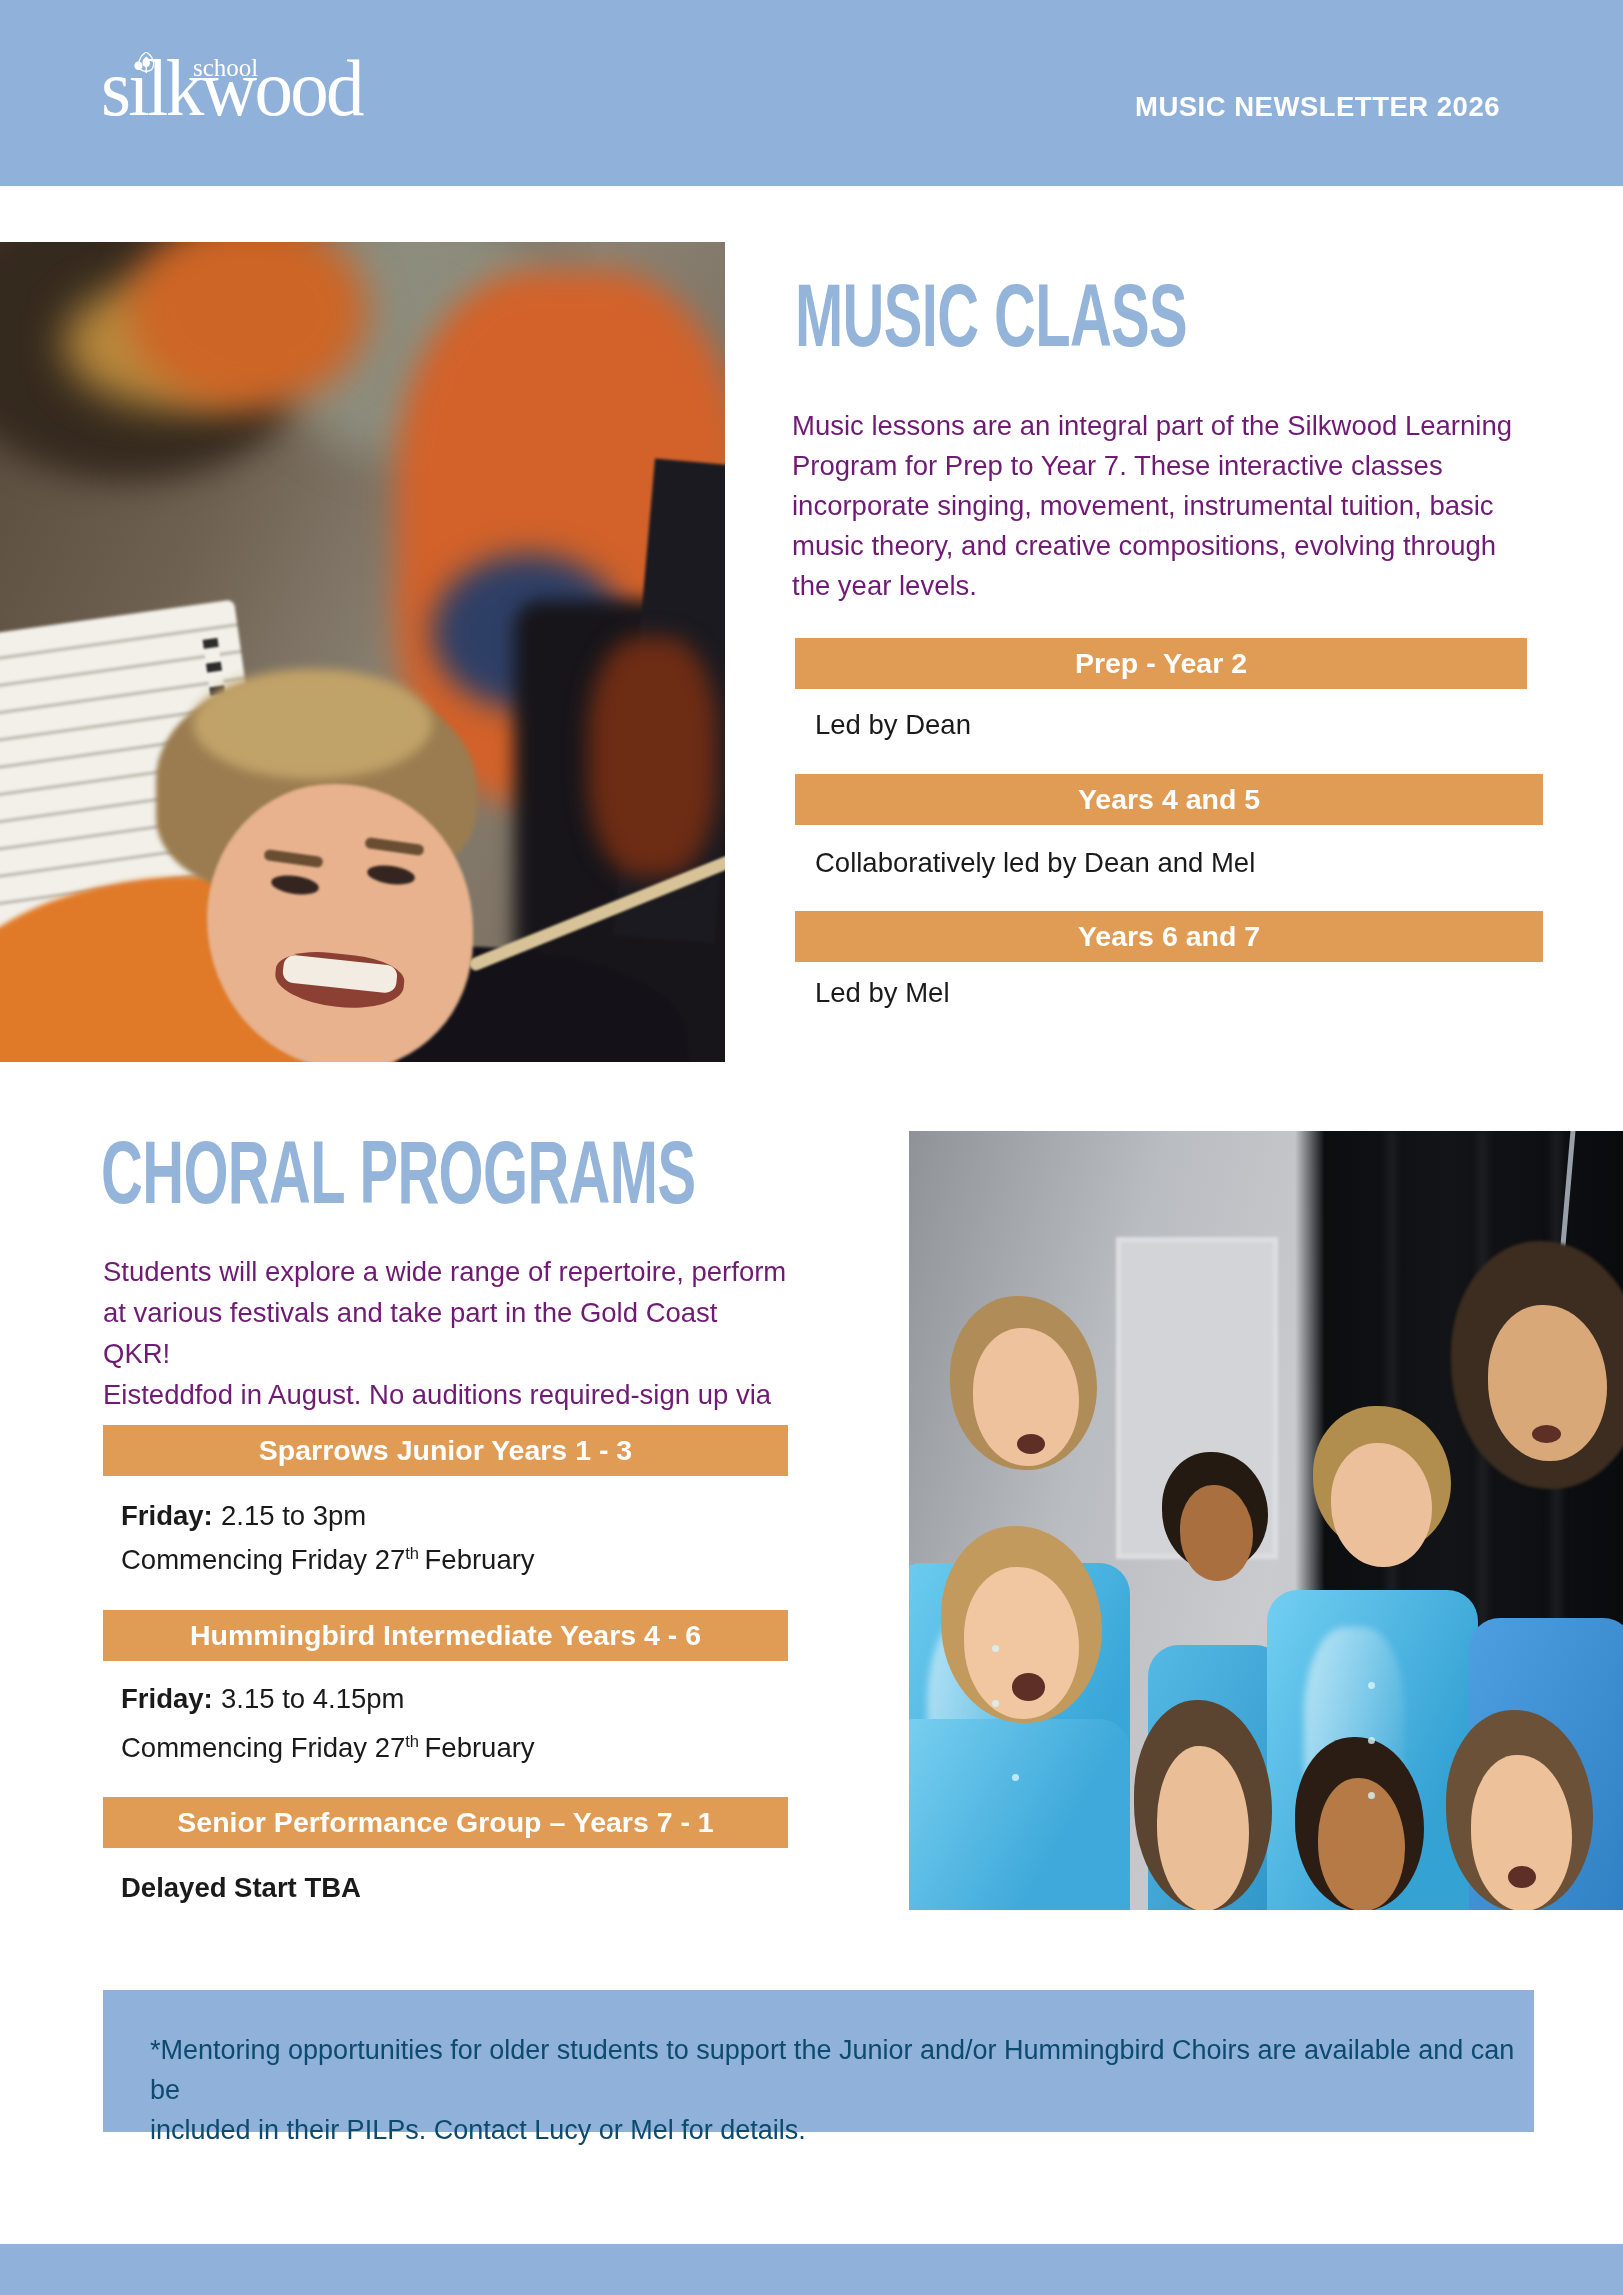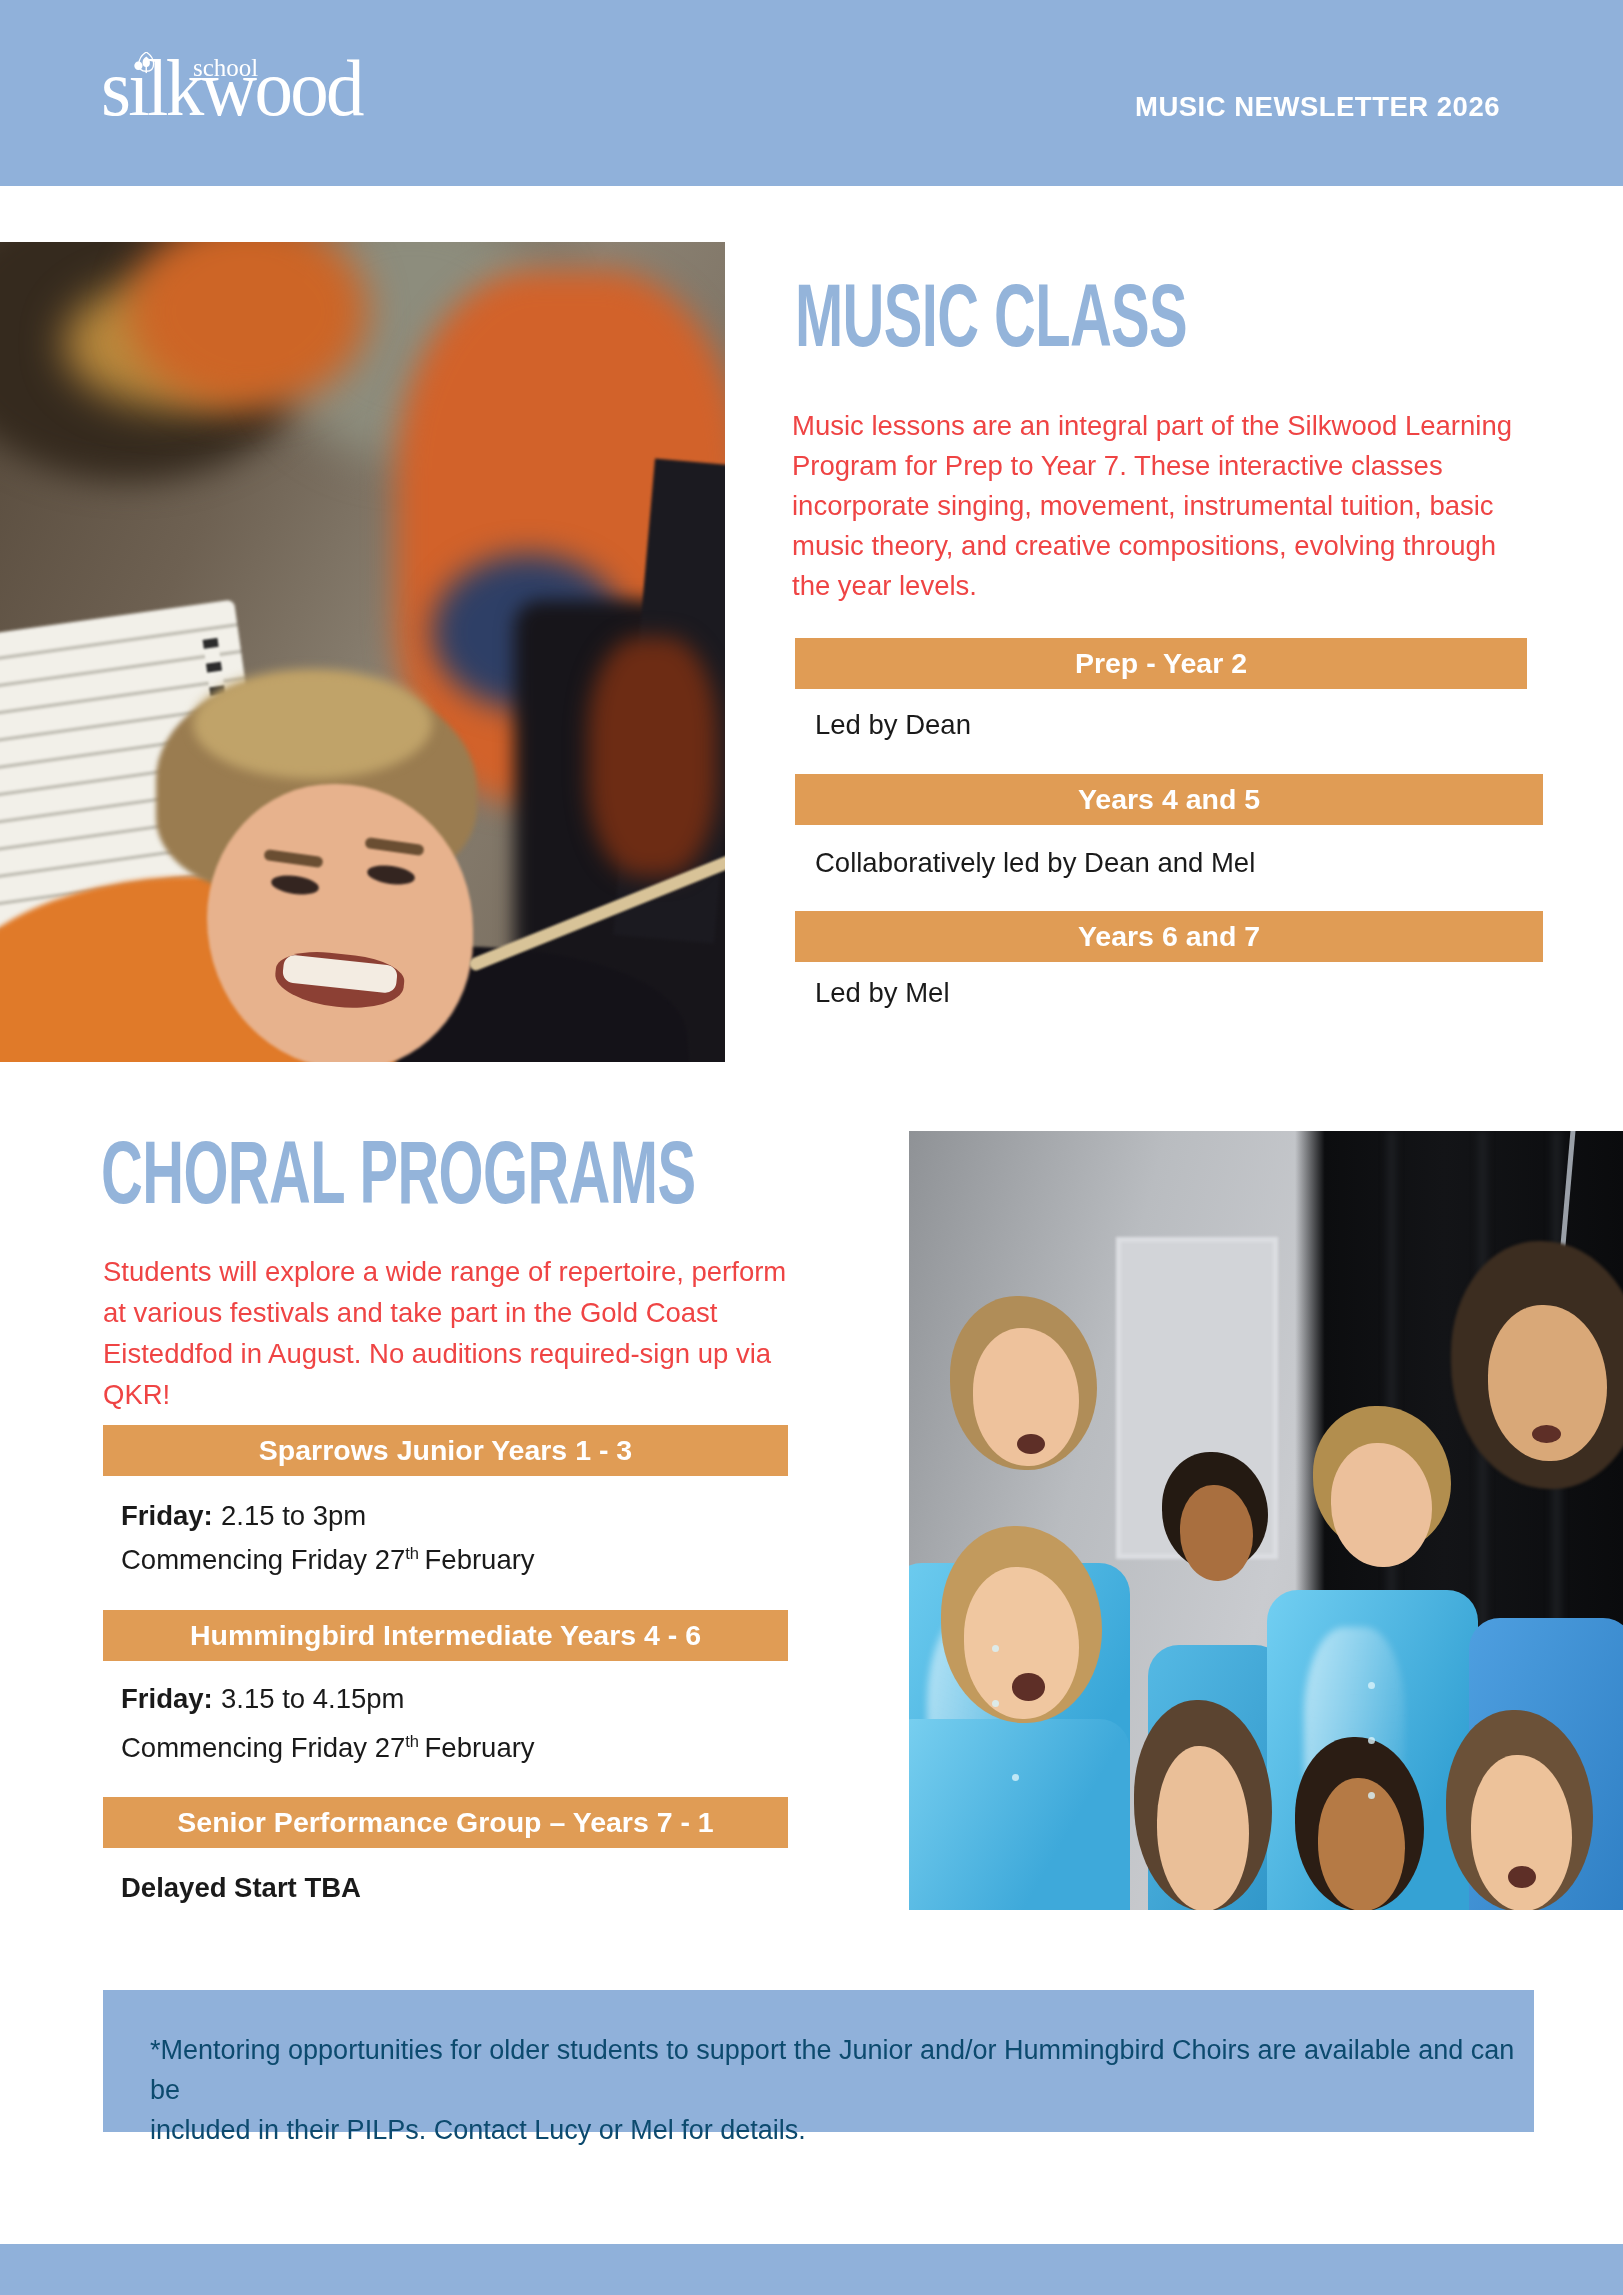--- a/index.html
+++ b/index.html
@@ -30,21 +30,21 @@
   }
 
   
   .big-heading{
     font-weight:bold;font-size:89px;line-height:1;color:#94b4da;
     letter-spacing:-0.9px;transform:scaleX(0.65);transform-origin:left top;
     white-space:nowrap;
   }
 
   
-  .para{font-size:27.5px;line-height:40px;color:#ef4444;}
+  .para{font-size:27.5px;line-height:40px;color:#701a75;}
   .detail-line{font-size:27.5px;color:#1a1a1a;white-space:nowrap;}
   .detail-line .lbl{font-weight:bold;}
   .detail-line .time{margin-left:8.3px;}
   .detail-line sup{font-size:16.5px;line-height:0;}
   .detail-line .suffix{margin-left:5.5px;}
   .bold-line{font-weight:bold;}
 
   
   .banner{
     background:#e09c55;height:51px;display:flex;align-items:center;justify-content:center;
@@ -180,22 +180,22 @@
   <div class="abs detail-line" style="left:815px;top:847px;">Collaboratively led by Dean and Mel</div>
 
   <div class="abs banner" style="left:795px;top:911px;width:748px;">Years 6 and 7</div>
   <div class="abs detail-line" style="left:815px;top:977px;">Led by Mel</div>
 
   <div class="abs big-heading" style="left:101px;top:1128px;">CHORAL PROGRAMS</div>
 
   <div class="abs para" style="left:103px;top:1251px;line-height:41px;">
     <div>Students will explore a wide range of repertoire, perform</div>
     <div>at various festivals and take part in the Gold Coast</div>
+    <div>QKR!</div>
     <div>Eisteddfod in August. No auditions required-sign up via</div>
-    <div>QKR!</div>
   </div>
 
   <div class="abs banner" style="left:103px;top:1425px;width:685px;">Sparrows Junior Years 1 - 3</div>
   <div class="abs detail-line" style="left:121px;top:1500px;">
     <span class="lbl">Friday:</span><span class="time">2.15 to 3pm</span>
   </div>
   <div class="abs detail-line" style="left:121px;top:1544px;">
     <span>Commencing Friday 27</span><sup>th</sup><span class="suffix">February</span>
   </div>
 

